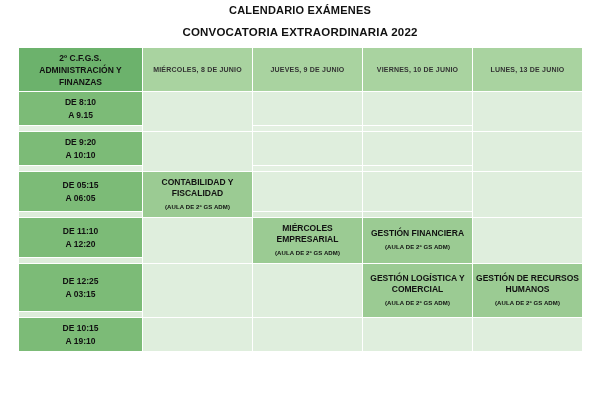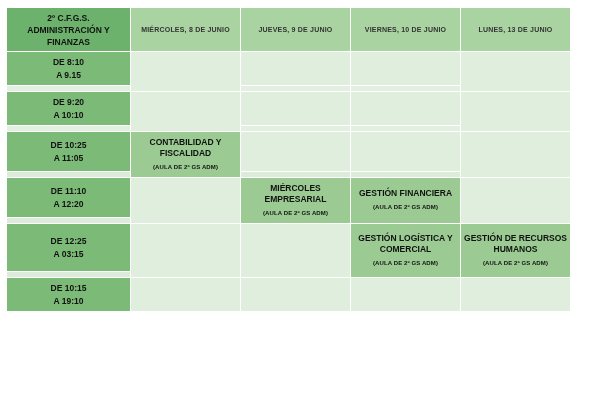--- a/index.html
+++ b/index.html
@@ -32,21 +32,21 @@
   }
   .title-sub {
     font-size: 11.5px;
     font-weight: bold;
     letter-spacing: 0.2px;
     line-height: 16px;
     margin-top: 6px;
   }
   .table-wrap {
     margin-top: 7px;
-    padding: 0 18px 0 6px;
+    padding: 0 18px 0 18px;
     box-sizing: border-box;
   }
   table.cal {
     border-collapse: collapse;
     width: 564px;
     table-layout: fixed;
   }
   table.cal td {
     border: 1px solid #ffffff;
     vertical-align: middle;
@@ -115,20 +115,24 @@
     margin-top: 3px;
     letter-spacing: 0.1px;
   }
   .spacer-row td { height: 6px; padding: 0; }
 </style>
 </head>
 <body>
 
 <div class="page">
 
+  <div class="titles">
+    <div class="title-main">CALENDARIO EXÁMENES</div>
+    <div class="title-sub">CONVOCATORIA EXTRAORDINARIA 2022</div>
+  </div>
 
   <div class="table-wrap">
     <table class="cal">
       <colgroup>
         <col class="c0">
           <col class="c1">
           <col class="c2">
           <col class="c3">
           <col class="c4">
       </colgroup>
@@ -168,22 +172,22 @@
           <td class="cell" rowspan="2"></td>
         </tr>
         <tr class="spacer-row">
           <td class="cell-pale"></td>
           <td class="cell-pale"></td>
           <td class="cell-pale"></td>
         </tr>
 
         <tr style="height:40px;">
           <td class="time">
-            <span class="l1">DE 10:25</span>
-            <span class="l2">A 11:05</span>
+            <span class="l1">DE 05:15</span>
+            <span class="l2">A 06:05</span>
           </td>
           <td class="subject" rowspan="2">
             <span class="sub-name">CONTABILIDAD Y FISCALIDAD</span>
             <span class="sub-room">(AULA DE 2º GS ADM)</span>
           </td>
           <td class="cell"></td>
           <td class="cell"></td>
           <td class="cell" rowspan="2"></td>
         </tr>
         <tr class="spacer-row">

